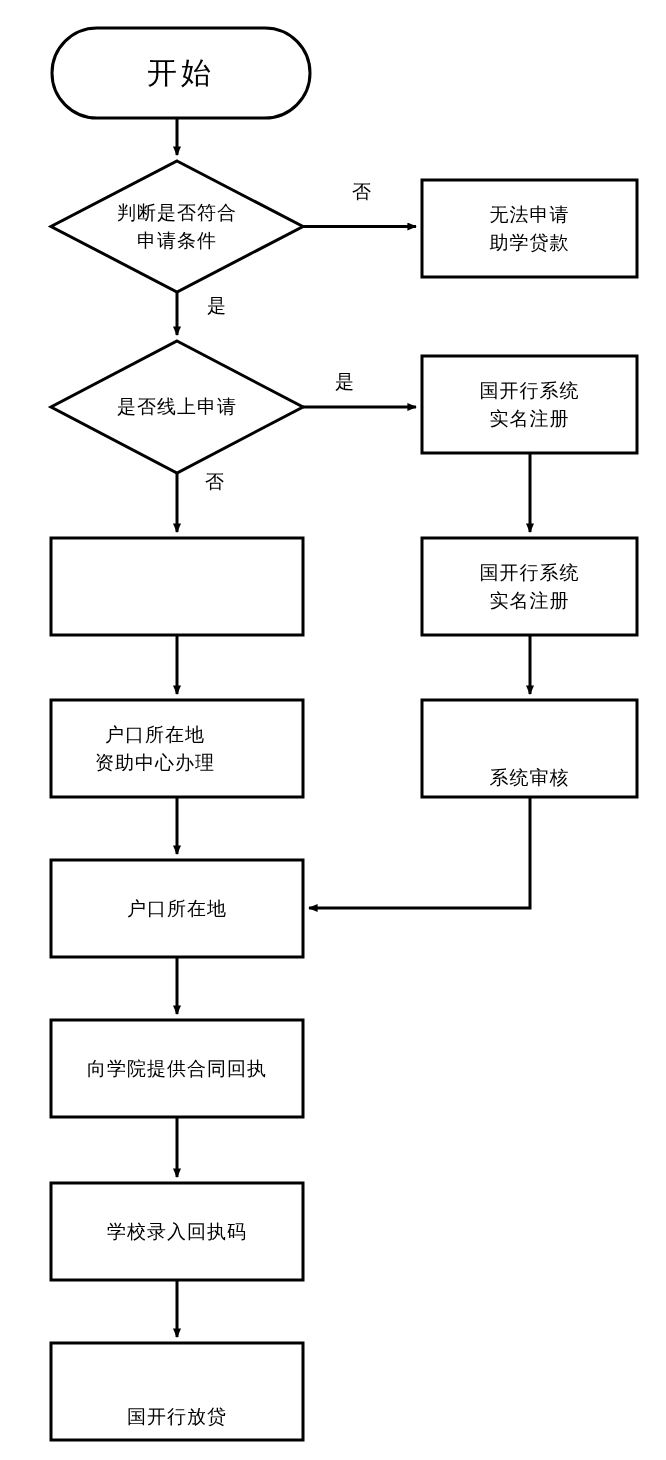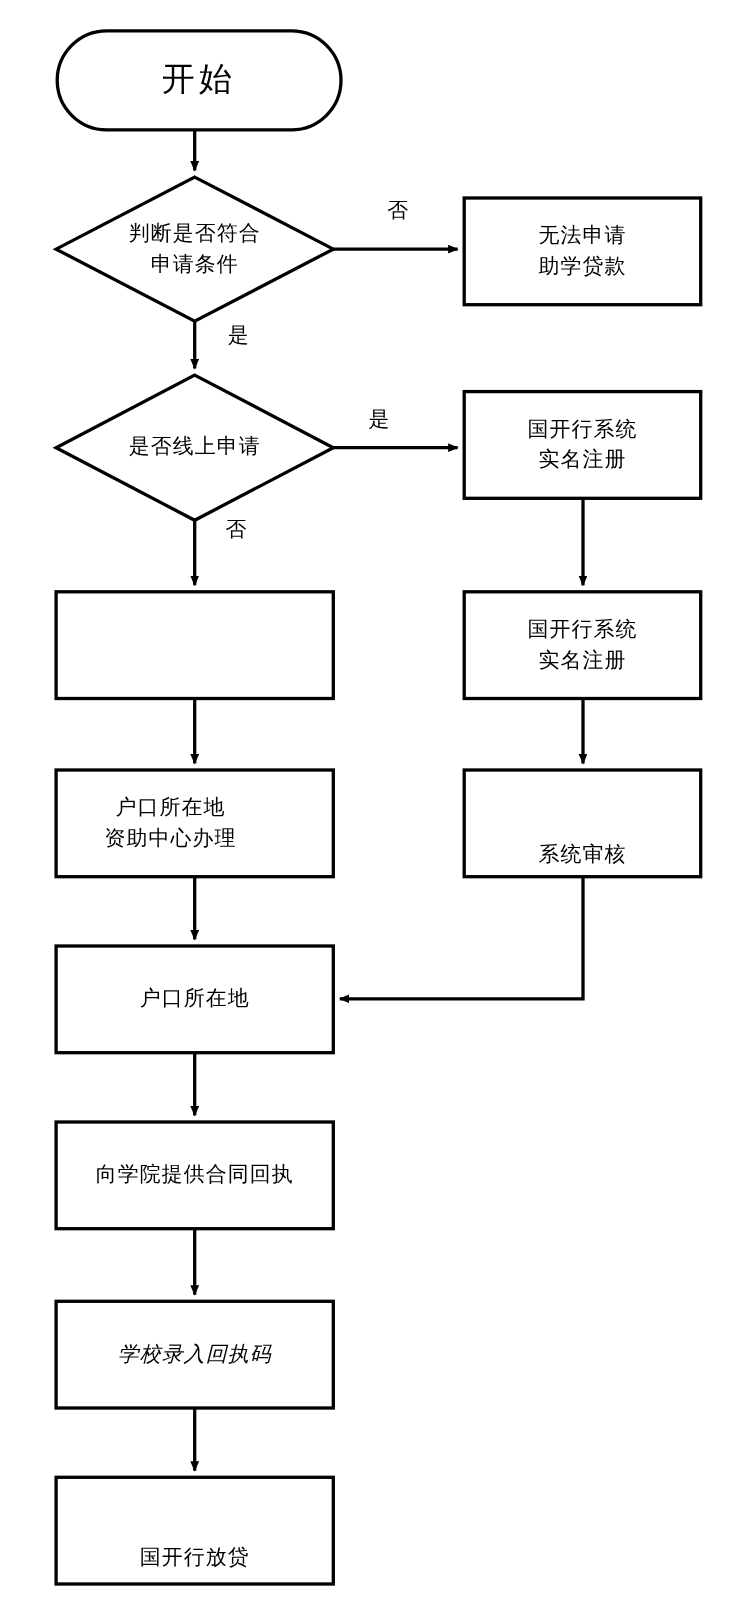--- a/index.html
+++ b/index.html
@@ -141,21 +141,21 @@
 
   <div class="node-text" style="left:51px; top:700px; width:208px; height:97px;">户口所在地
 资助中心办理</div>
 
   <div class="node-text" style="left:422px; top:700px; width:215px; height:97px;margin-top:29px;">系统审核</div>
 
   <div class="node-text" style="left:51px; top:860px; width:252px; height:97px;">户口所在地</div>
 
   <div class="node-text" style="left:51px; top:1020px; width:252px; height:97px;text-align:right;">向学院提供合同回执</div>
 
-  <div class="node-text" style="left:51px; top:1183px; width:252px; height:97px;font-style:italic;">学校录入回执码</div>
+  <div class="node-text" style="left:51px; top:1183px; width:252px; height:97px;">学校录入回执码</div>
 
   <div class="node-text" style="left:51px; top:1343px; width:252px; height:97px;margin-top:25px;">国开行放贷</div>
 
   <div class="edge-label" style="left:352px; top:182px;">否</div>
 
   <div class="edge-label" style="left:207px; top:296px;">是</div>
 
   <div class="edge-label" style="left:335px; top:372px;">是</div>
 
   <div class="edge-label" style="left:205px; top:472px;">否</div>

